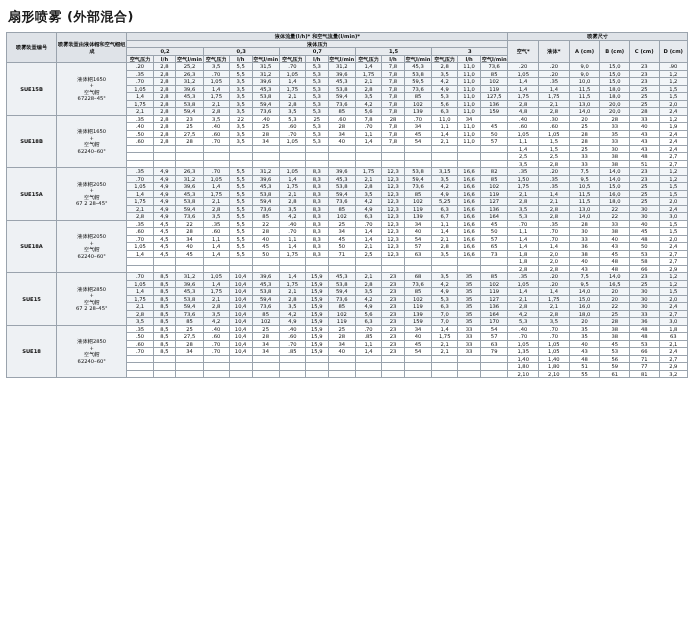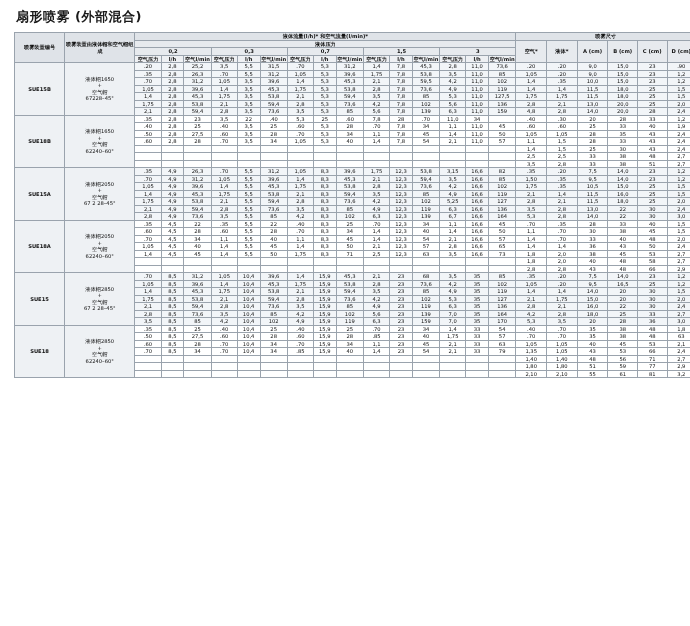--- a/index.html
+++ b/index.html
@@ -1,17 +1,17 @@
 <!DOCTYPE html>
 <html><head>
 <meta charset="utf-8">
 <style>
   html,body{margin:0;padding:0;background:#ffffff;}
   body{width:690px;height:626px;font-family:"DejaVu Sans","Liberation Sans",sans-serif;color:#000;}
-  .page{position:relative;width:690px;height:626px;box-sizing:border-box;padding:6px 4px 0 12px;}
+  .page{position:relative;width:690px;height:626px;box-sizing:border-box;padding:6px 4px 0 4px;}
   .title{font-size:13px;font-weight:bold;color:#1a1a1a;margin:2px 0 6px 4px;letter-spacing:0.5px;}
   table.spec{border-collapse:collapse;width:682px;table-layout:fixed;margin-left:2px;}
   table.spec td,table.spec th{border:1px solid #9aa3ad;font-size:5.2px;text-align:center;vertical-align:middle;padding:0;line-height:1.25;color:#111;}
   .hdr{background:#dfe3e8;font-weight:bold;font-size:5.6px;}
   .hdr2{background:#e7eaee;font-weight:bold;font-size:5.4px;}
   .hdr3{background:#eef0f3;font-weight:bold;font-size:5.0px;}
   .codecell{background:#eef1f4;font-weight:bold;font-size:7px;}
   .desc{background:#eef1f4;font-size:5.4px;line-height:1.5;}
   .band-a{background:#f2f5f8;}
   .band-b{background:#ffffff;}

